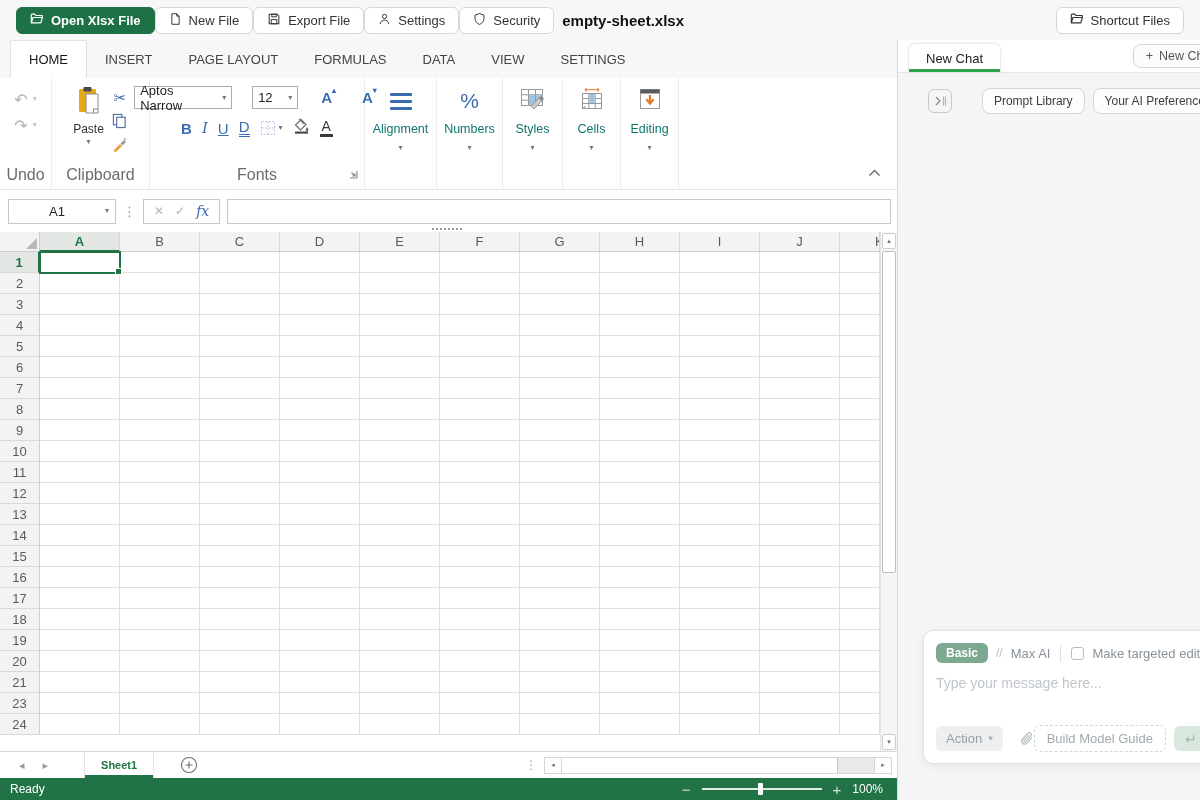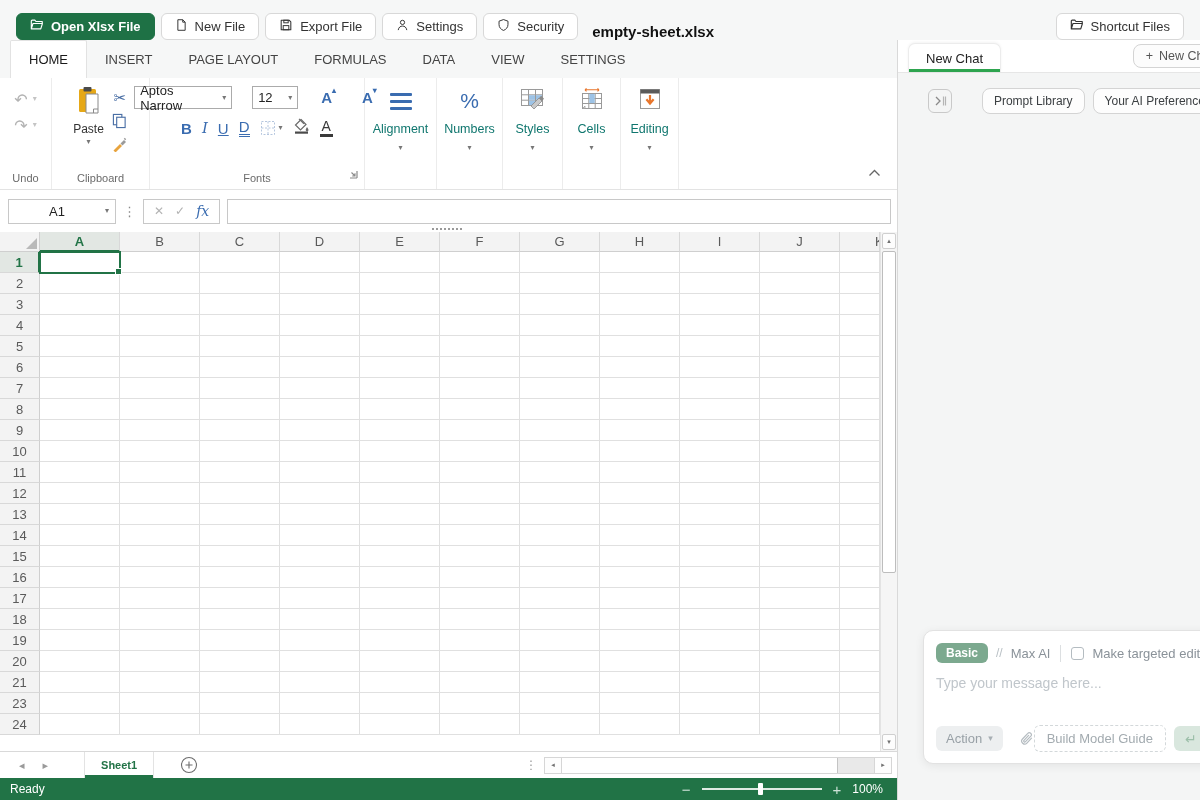--- a/index.html
+++ b/index.html
@@ -1,39 +1,39 @@
 <!DOCTYPE html>
 <html style="--excel-green: #217346; --toolbar-button-green: #1e7145; --tab-underline: #2ea44f; --icon-blue: #3a6cb0; --icon-orange: #e8762c; --clipboard-amber: #e6a817; --basic-pill: #7ca98f; --panel-bg: #f4f5f5; --chrome-bg: #f6f7f7; --grid-line: #e0e0e0; --header-bg: #f3f3f3; --header-selected-bg: #e2e7e3;"><head>
 <meta charset="utf-8">
 <style>
   * { box-sizing: border-box; margin: 0; padding: 0; }
   html,body { width:1200px; height:800px; overflow:hidden; }
   body { font-family:"Liberation Sans", sans-serif; background:#fff; color:#333; }
 
   
-  .topbar { height:40px; background:var(--chrome-bg); display:flex; align-items:flex-end; padding:0 16px; gap:6px; }
+  .topbar { height:40px; background:var(--chrome-bg); display:flex; align-items:center; padding:0 16px; gap:0; }
   .tbtn { height:27px; display:flex; align-items:center; gap:7px; padding:0 13px; background:#fff;
           border:1px solid #d8d8d8; border-radius:6px; font-size:13px; color:#333; cursor:pointer; white-space:nowrap; }
   .tbtn svg { flex:none; }
   .tbtn.green { background:var(--toolbar-button-green); border-color:var(--toolbar-button-green); color:#fff; font-weight:600; }
   .doc-title { font-size:15px; font-weight:700; color:#111; margin-left:8px; }
   .topbar .spacer { flex:1; }
 
   .main { display:flex; height:760px; }
   .workbook { width:897px; display:flex; flex-direction:column; background:#fff; }
 
   
   .ribbon-tabs { height:38px; background:var(--chrome-bg); display:flex; align-items:stretch; padding-left:10px; }
   .rtab { display:flex; align-items:center; padding:0 18px; font-size:13px; color:#444; cursor:pointer; }
   .rtab.active { background:#fff; border:1px solid #e2e2e2; border-bottom:none; border-radius:2px 2px 0 0; color:#1a1a1a; }
 
   
   .ribbon { height:112px; background:#fff; display:flex; position:relative; border-bottom:1px solid #e3e3e3; }
   .grp { display:flex; flex-direction:column; align-items:center; border-right:1px solid #ececec; padding:8px 4px 3px; position:relative; }
-  .grp-label { margin-top:auto; font-size:11px; color:#6b6b6b; padding-bottom:2px; }
+  .grp-label { margin-top:auto; font-size:16px; color:#6b6b6b; padding-bottom:2px; }
   .caret { font-size:8px; color:#777; line-height:1; }
   
   .g-undo { width:52px; }
   .undo-row { display:flex; align-items:center; gap:5px; height:26px; color:#b3b3b3; font-size:16px; }
   .undo-row .caret { color:#c4c4c4; }
   
   .g-clip { width:98px; }
   .clip-inner { display:flex; gap:8px; align-items:flex-start; }
   .paste-btn { display:flex; flex-direction:column; align-items:center; gap:2px; cursor:pointer; }
   .paste-btn .lbl { font-size:12px; color:#333; }

